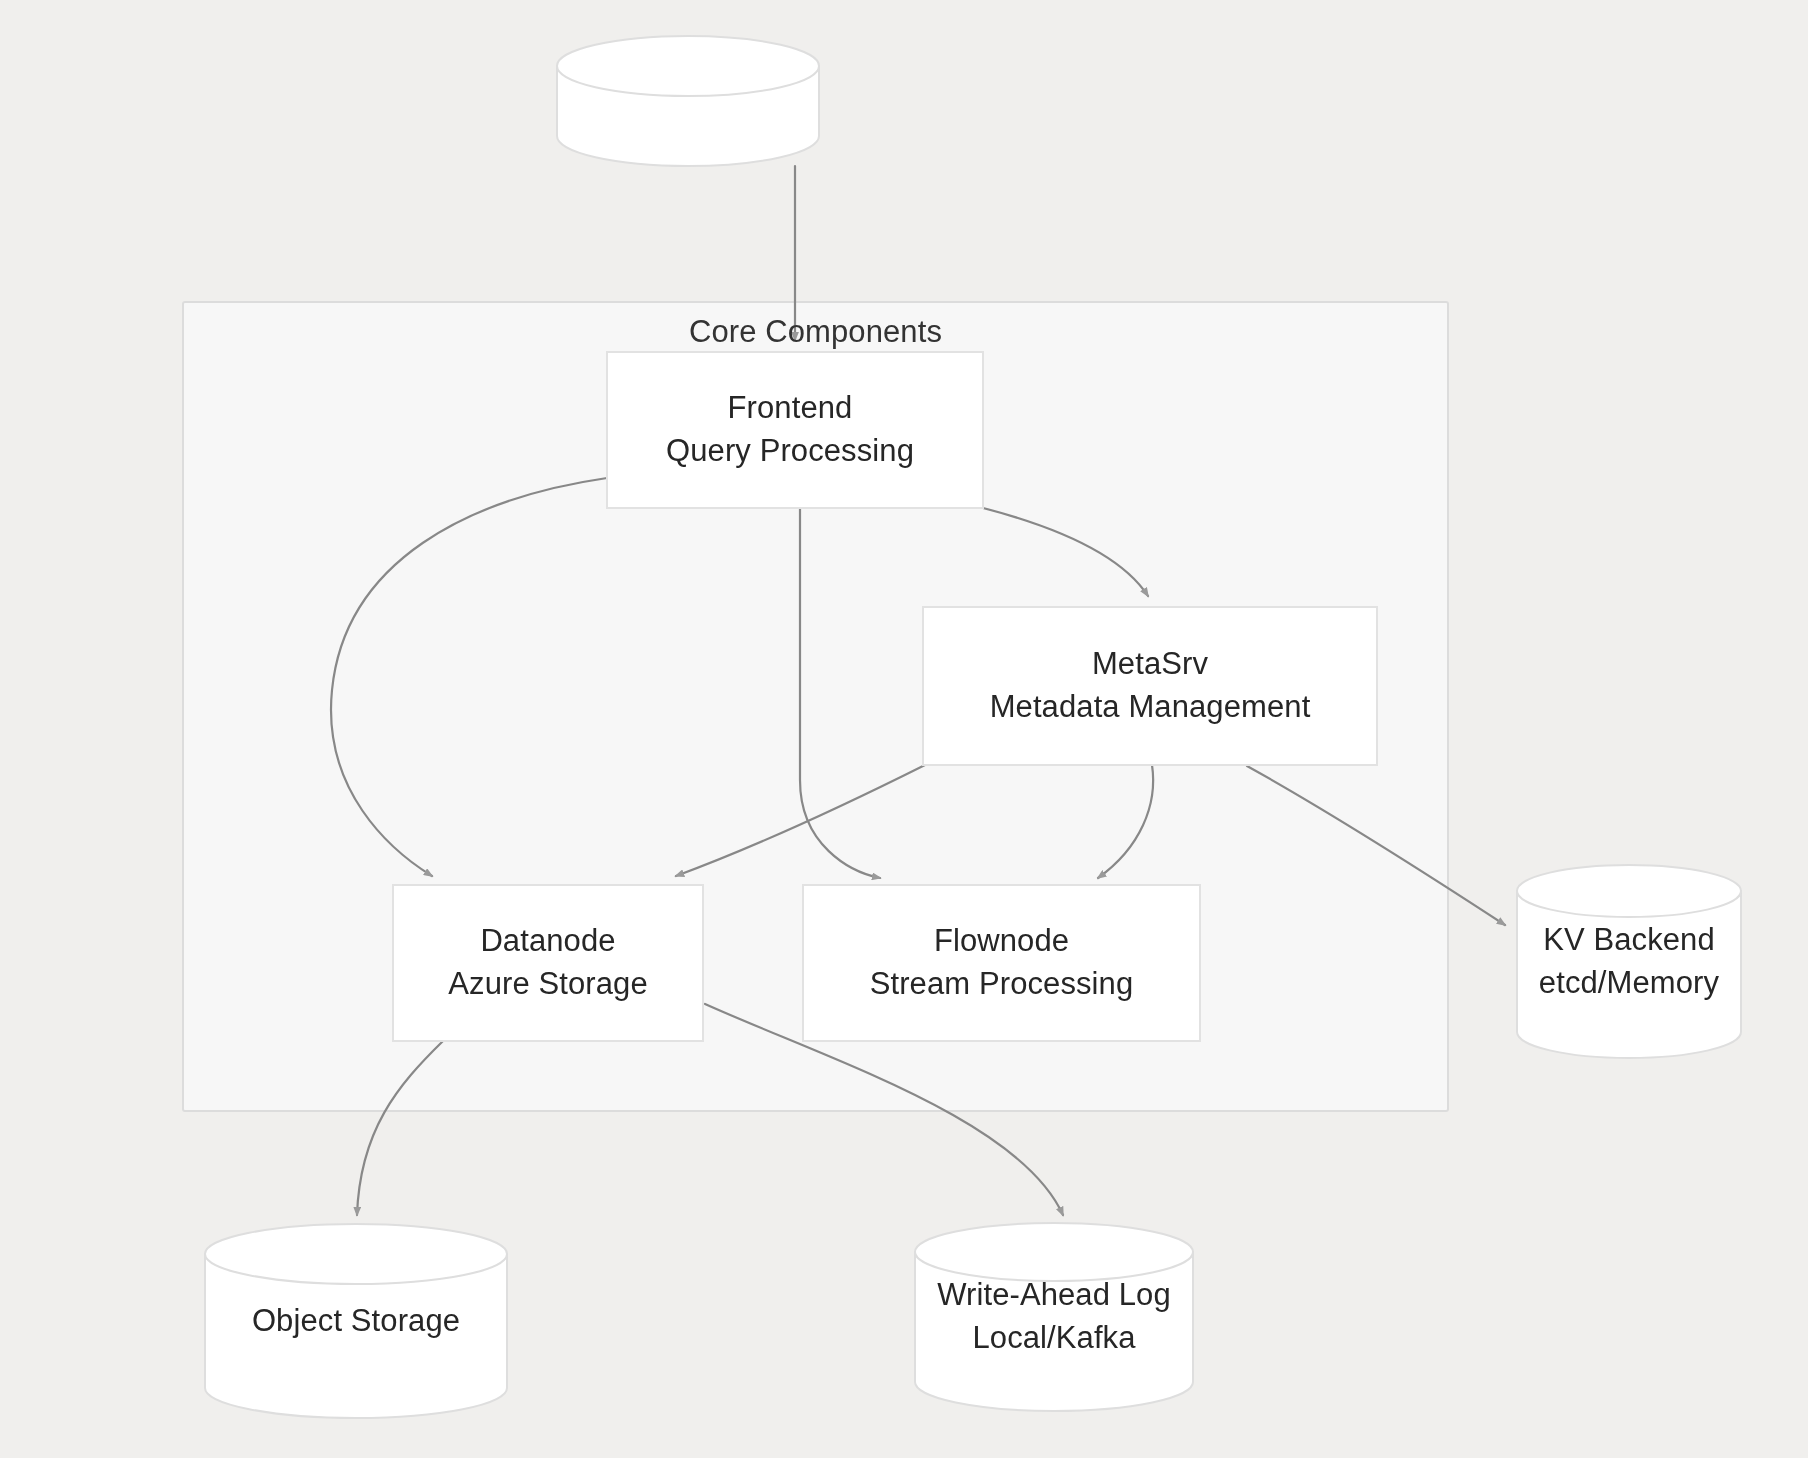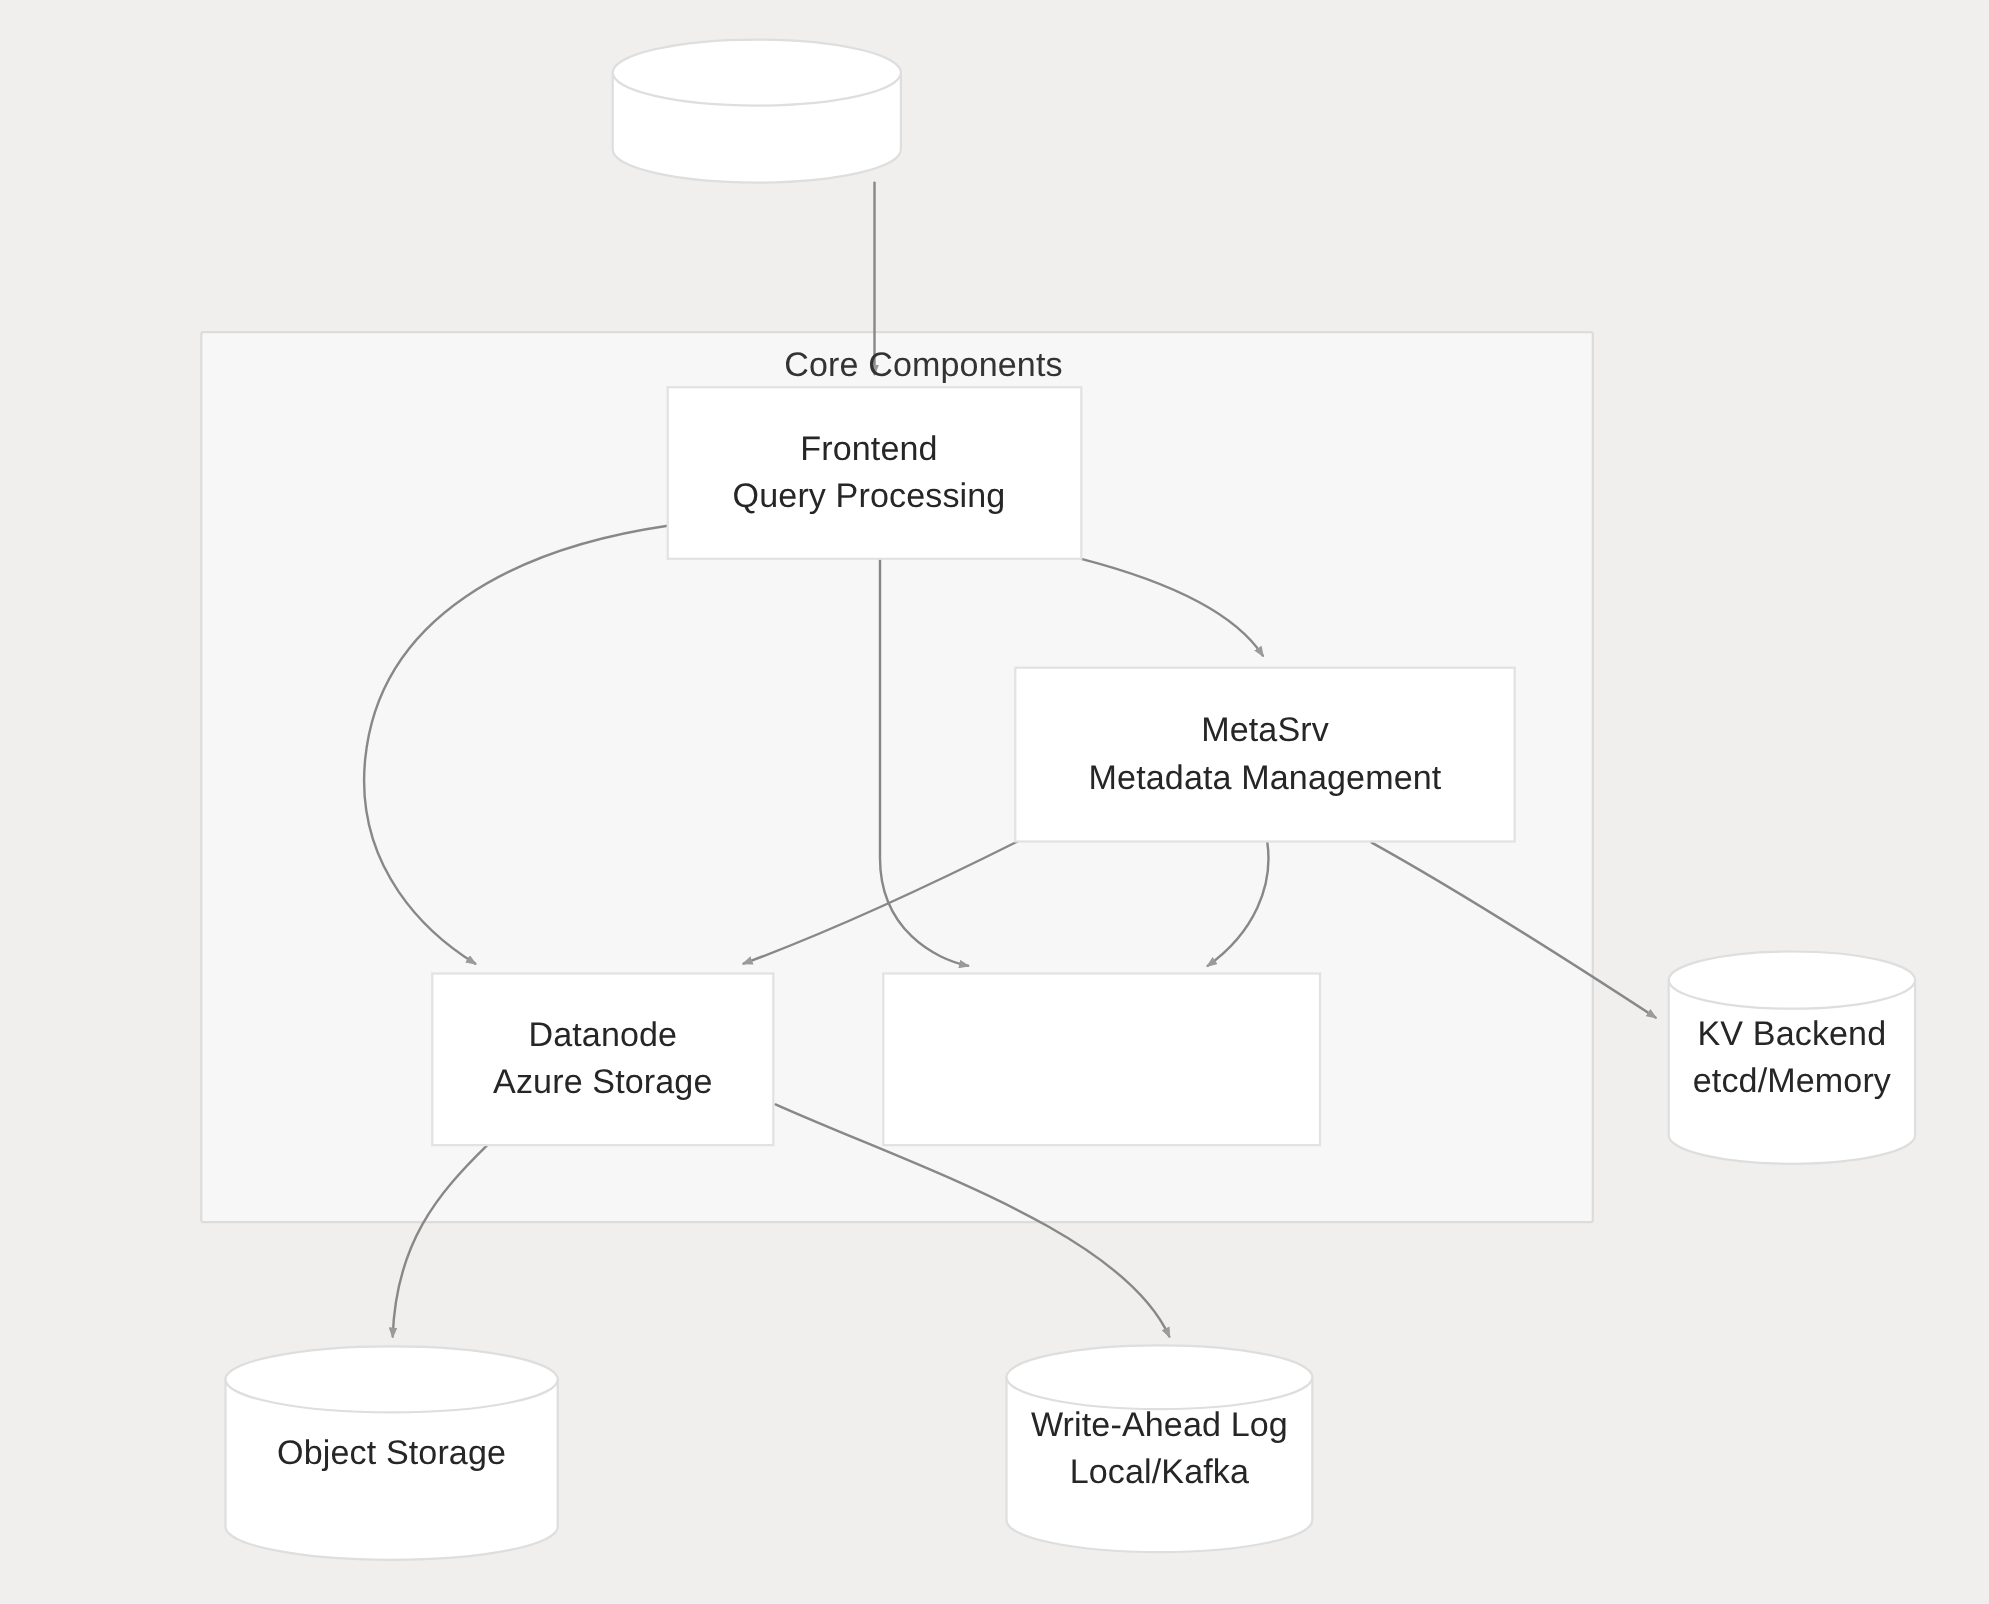--- a/index.html
+++ b/index.html
@@ -42,21 +42,20 @@
     letter-spacing: 0.1px;
   }
   .node-label .l1 { }
   .node-label .l2 { }
   .cluster-title {
     position: absolute;
     color: #333333;
     font-size: 31px;
     white-space: nowrap;
     letter-spacing: 0.1px;
-    padding-left: 24px;
   }
 </style>
 </head>
 <body>
 
 <div id="diagram-root">
 
   <svg id="diagram-svg" viewBox="0 0 1808 1458">
     <defs>
       <marker id="arrowhead" markerWidth="10" markerHeight="8" refX="8.2" refY="4" orient="auto" markerUnits="userSpaceOnUse">
@@ -129,20 +128,24 @@
   <div class="node-label" style="left:923px; top:607px; width:454px; height:158px;">
     <span class="l1">MetaSrv</span>
     <span class="l2">Metadata Management</span>
   </div>
 
   <div class="node-label" style="left:393px; top:885px; width:310px; height:156px;text-align:right;">
     <span class="l1">Datanode</span>
     <span class="l2">Azure Storage</span>
   </div>
 
+  <div class="node-label" style="left:803px; top:885px; width:397px; height:156px;">
+    <span class="l1">Flownode</span>
+    <span class="l2">Stream Processing</span>
+  </div>
 
   <div class="node-label" style="left:1517px; top:891px; width:224px; height:141px;">
     <span class="l1">KV Backend</span>
     <span class="l2">etcd/Memory</span>
   </div>
 
   <div class="node-label" style="left:205px; top:1254px; width:302px; height:134px;">
     <span class="l1">Object Storage</span>
   </div>
 

